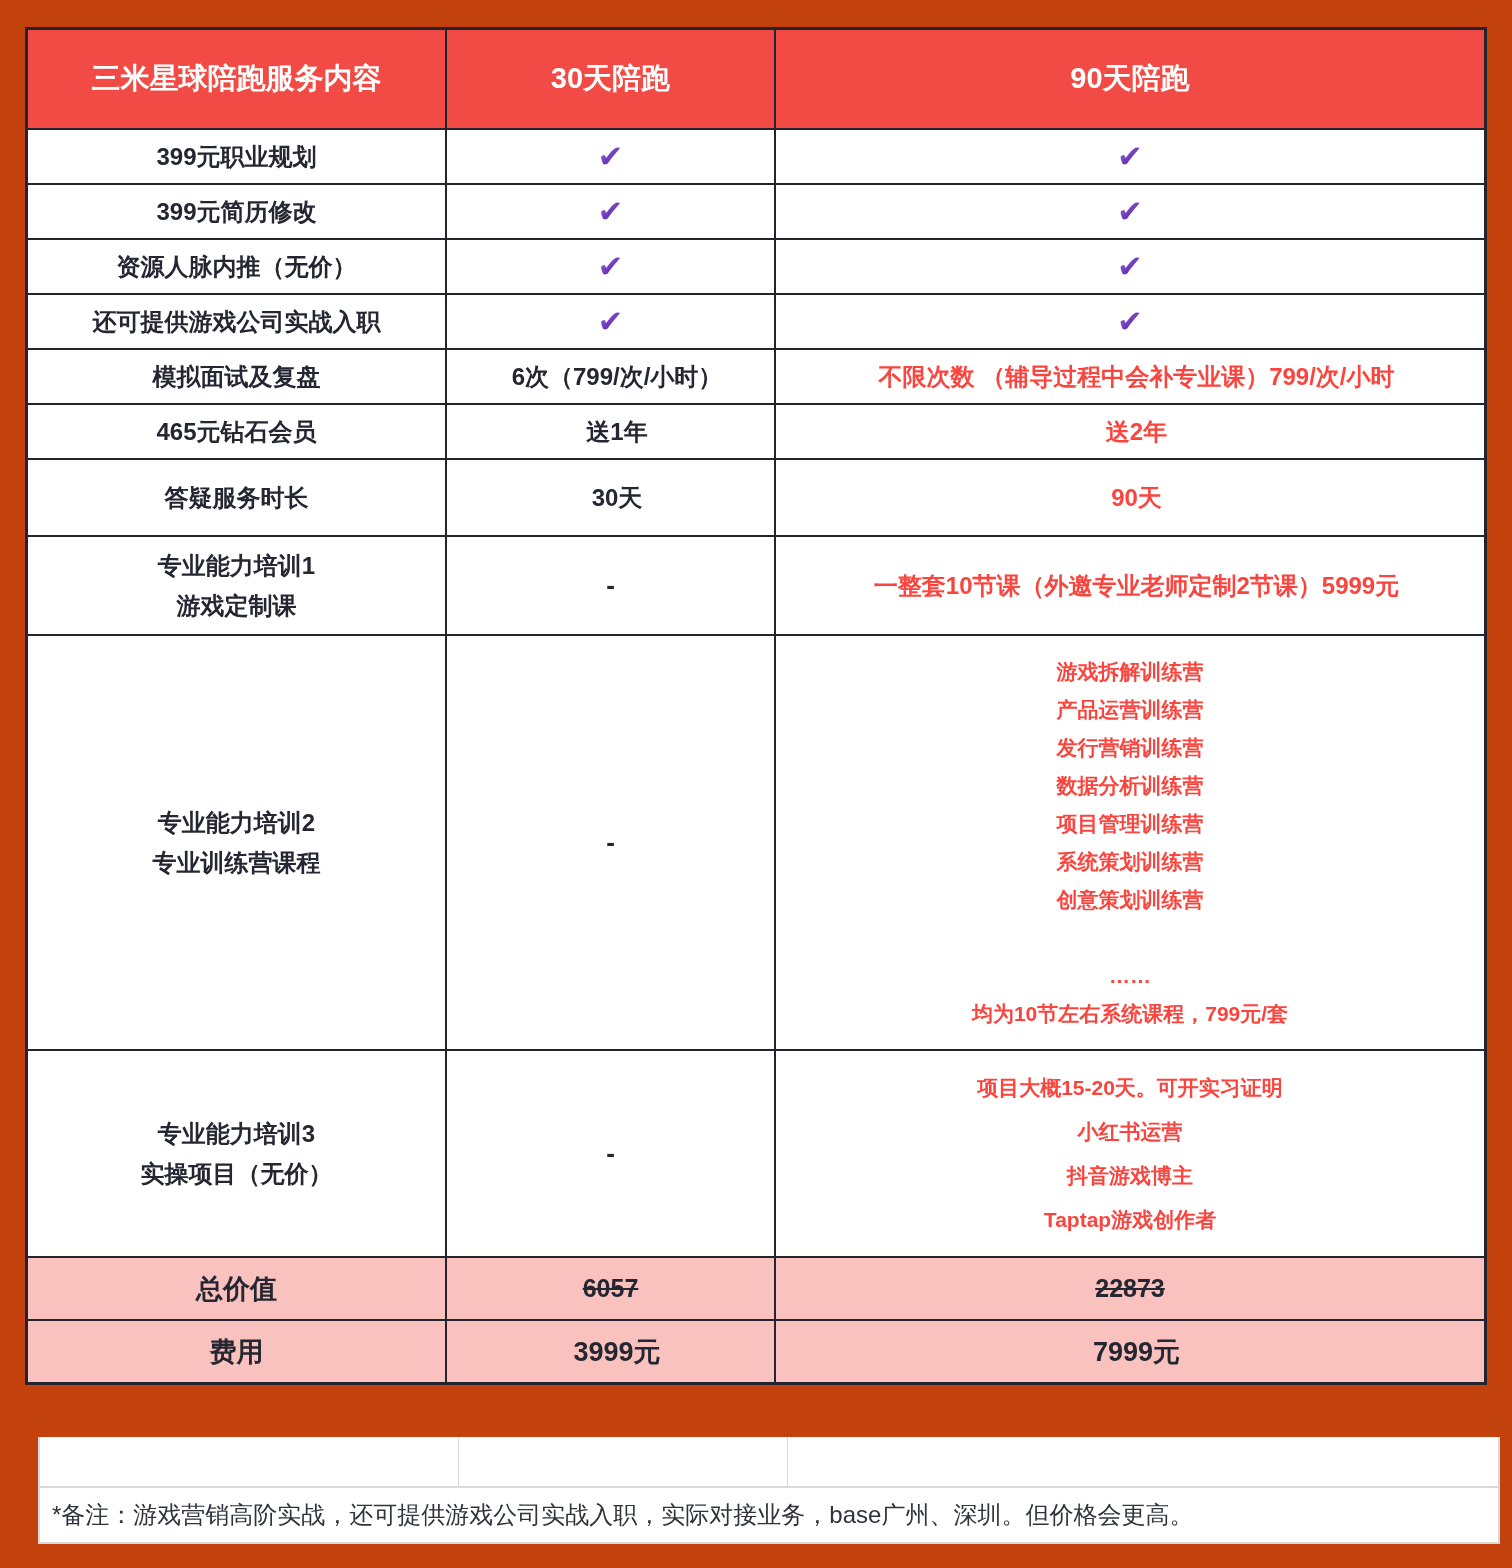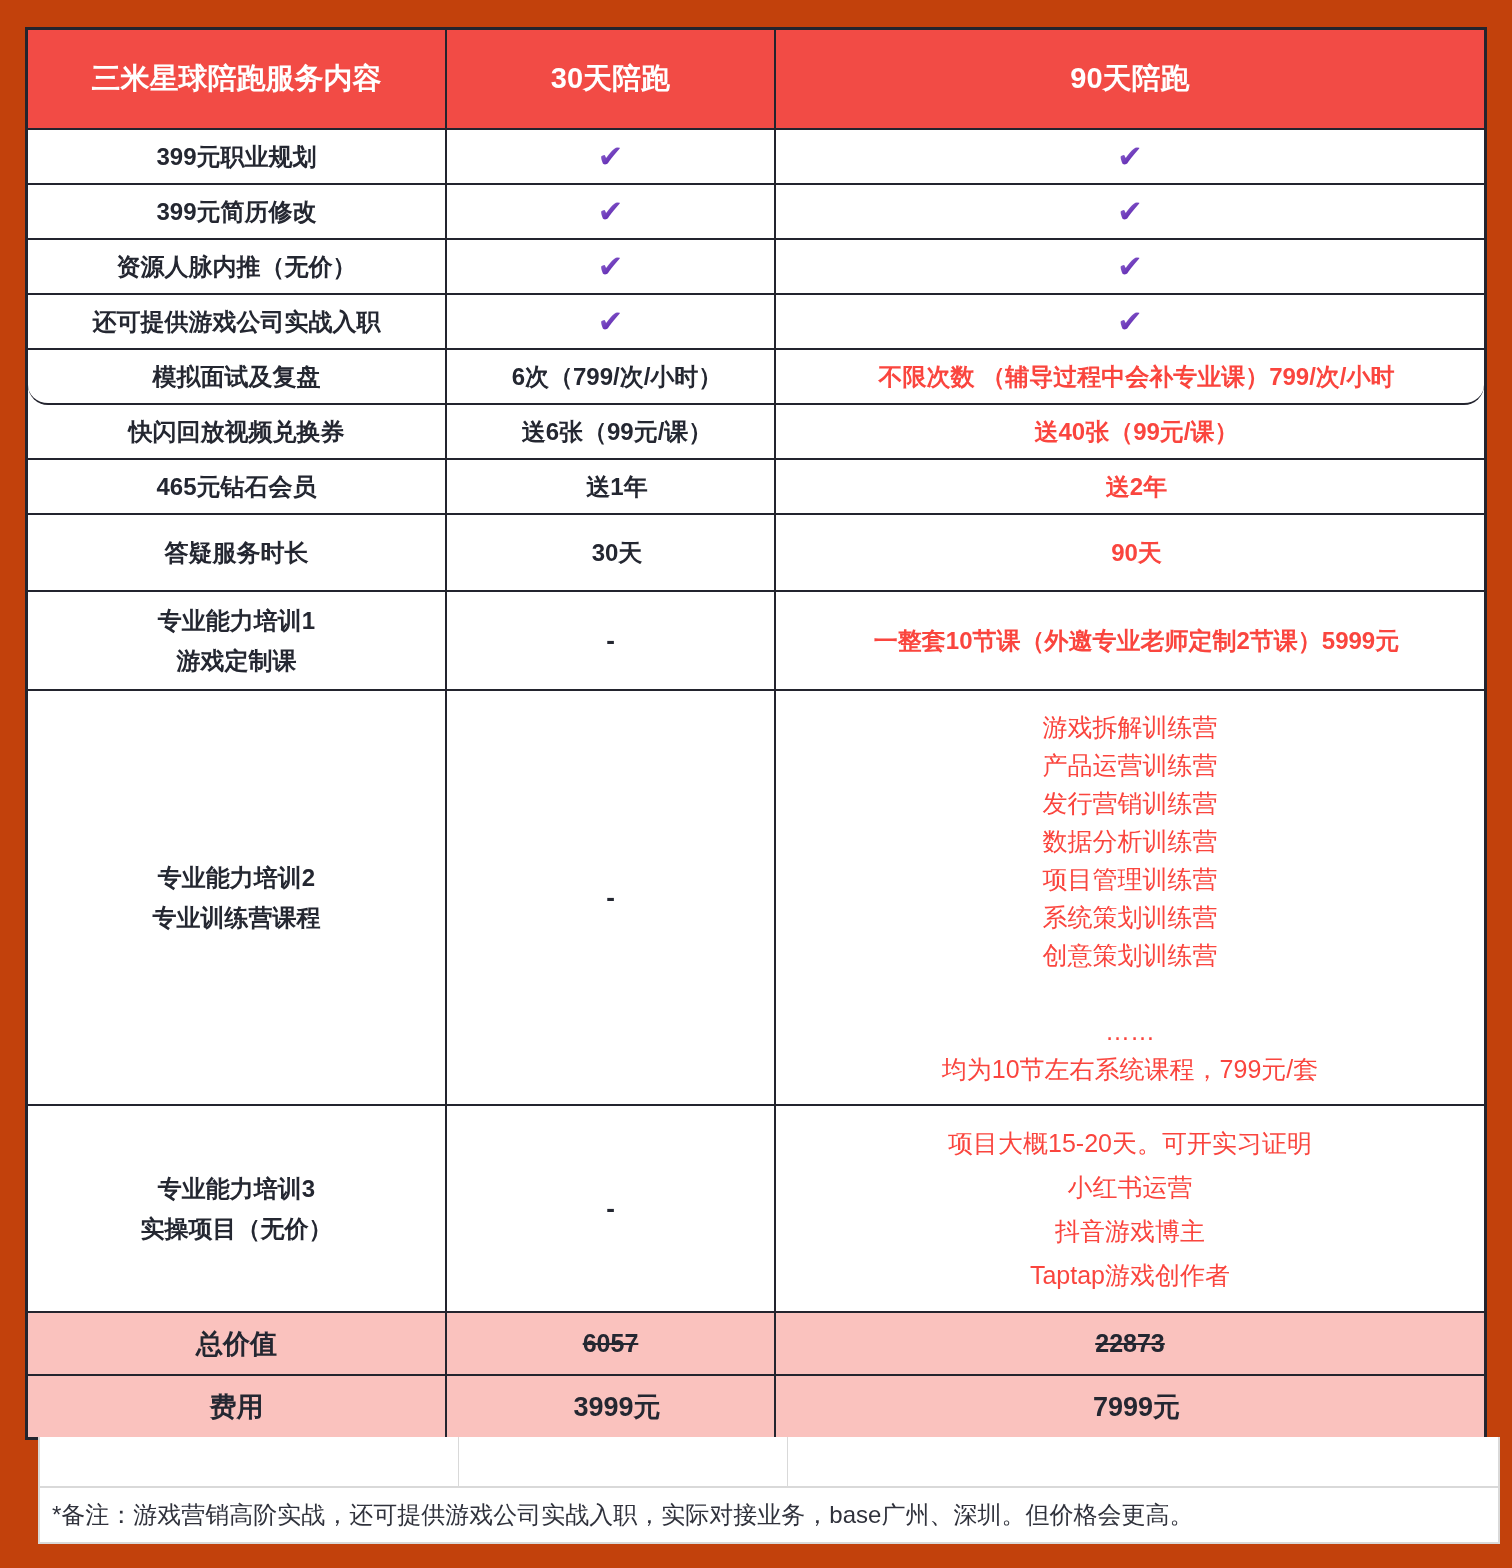--- a/index.html
+++ b/index.html
@@ -39,21 +39,21 @@
   .strike{font-weight:700;font-size:25px;color:var(--ink);text-decoration:line-through;}
   .dash{font-weight:900;font-size:26px;color:var(--ink);}
   .check{
     font-size:31px;font-weight:900;line-height:1;
     background:linear-gradient(140deg,#a98fe3 0%,#6a35b8 55%,#4c1f96 100%);
     -webkit-background-clip:text;background-clip:text;color:transparent;
   }
   @supports not ((-webkit-background-clip:text) or (background-clip:text)){
     .check{background:none;color:var(--check-purple);}
   }
-  .lines{font-weight:400;font-size:25px;color:var(--red-text);line-height:44px;}
+  .lines{font-weight:700;font-size:21px;color:var(--red-text);line-height:44px;}
   .lines.compact{line-height:38px;}
   .pink .lbl-line,.pink .val{font-size:27px;}
   .sub-table{
     position:absolute;left:38px;top:1437px;width:1462px;
     border-left:2px solid var(--border-light);
     border-right:2px solid var(--border-light);
     border-bottom:2px solid var(--border-light);
     background:#ffffff;
   }
   .empty-row{display:flex;width:100%;height:51px;border-bottom:2px solid var(--border-light);}
@@ -120,40 +120,29 @@
           <div class="cell c0">
             <div class="lbl-line">还可提供游戏公司实战入职</div>
           </div>
           <div class="cell c1">
             <span class="check">✔</span>
           </div>
           <div class="cell c2">
             <span class="check">✔</span>
           </div>
         </div>
-        <div class="row" style="height: 55px; border-radius: 20px;">
+        <div class="row" style="height: 55px;">
           <div class="cell c0">
             <div class="lbl-line">模拟面试及复盘</div>
           </div>
           <div class="cell c1">
             <span class="val">6次（799/次/小时）</span>
           </div>
           <div class="cell c2">
             <span class="val red">不限次数 （辅导过程中会补专业课）799/次/小时</span>
-          </div>
-        </div>
-        <div class="row" style="height: 55px;">
-          <div class="cell c0">
-            <div class="lbl-line">快闪回放视频兑换券</div>
-          </div>
-          <div class="cell c1">
-            <span class="val">送6张（99元/课）</span>
-          </div>
-          <div class="cell c2">
-            <span class="val red">送40张（99元/课）</span>
           </div>
         </div>
         <div class="row" style="height: 55px;">
           <div class="cell c0">
             <div class="lbl-line">465元钻石会员</div>
           </div>
           <div class="cell c1">
             <span class="val">送1年</span>
           </div>
           <div class="cell c2">

